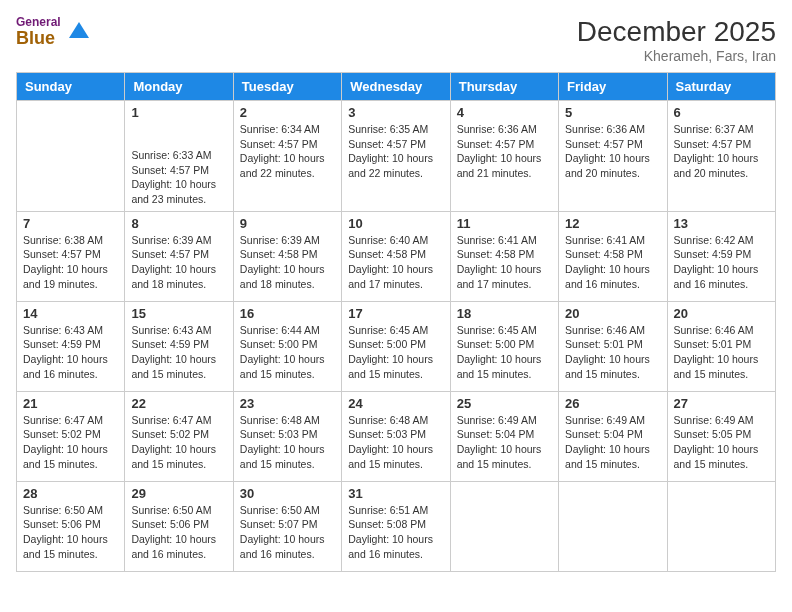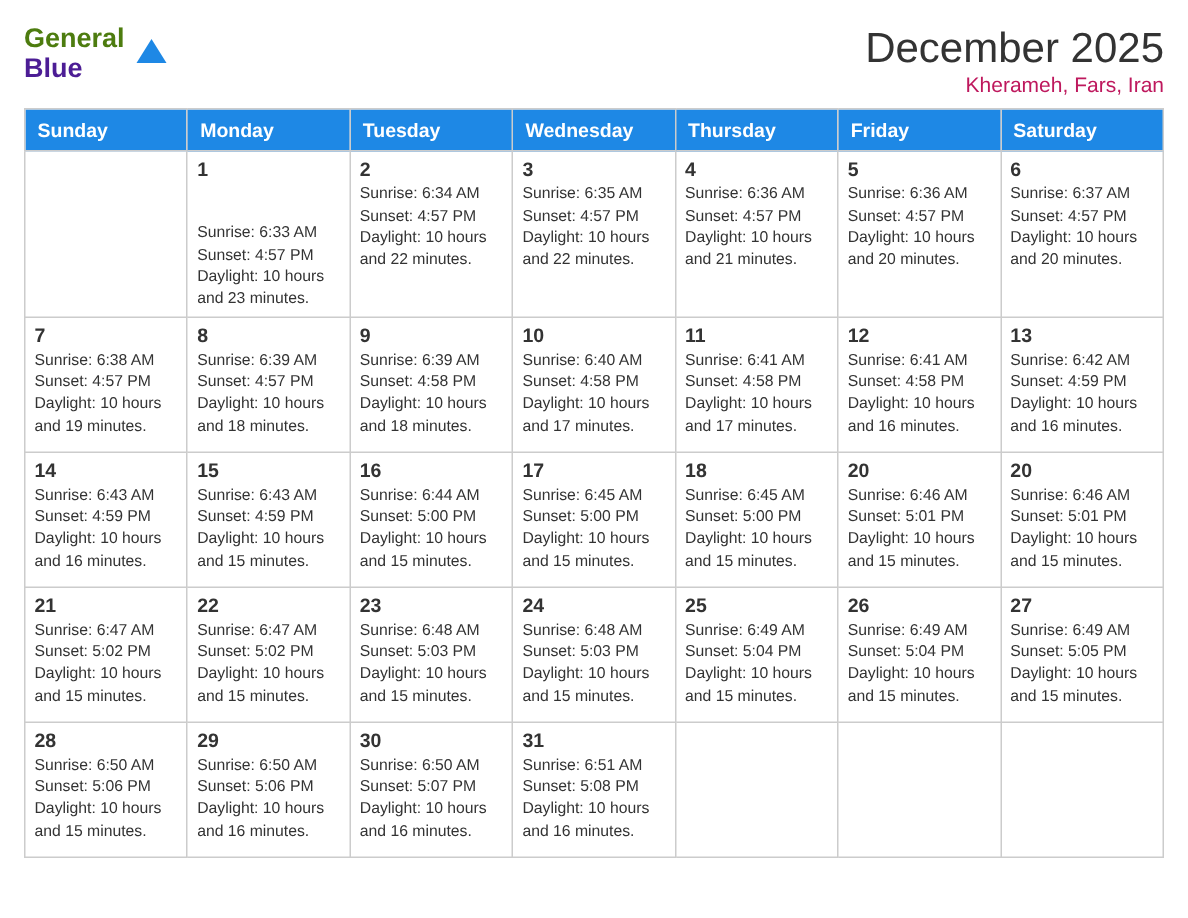--- a/index.html
+++ b/index.html
@@ -19,45 +19,45 @@
     .logo {
       display: flex;
       align-items: center;
     }
     .logo-text {
       display: flex;
       flex-direction: column;
       line-height: 1.1;
     }
     .logo-general {
-      font-size: 18px;
+      font-size: 12px;
       font-weight: bold;
-      color: #4d7c0f;
+      color: #701a75;
     }
     .logo-blue {
       font-size: 18px;
       font-weight: bold;
-      color: #4c1d95;
+      color: #a16207;
     }
     .logo-icon {
       width: 28px;
       height: 28px;
       margin-left: 4px;
     }
     .title-section {
       text-align: right;
     }
     .month-title {
       font-size: 28px;
       font-weight: normal;
       color: #333;
     }
     .subtitle {
       font-size: 14px;
-      color: #be185d;
+      color: #737373;
     }
     table {
       width: 100%;
       border-collapse: collapse;
     }
     .day-header {
       background-color: #1e88e5;
       color: white;
       text-align: left;
       padding: 6px 8px;

